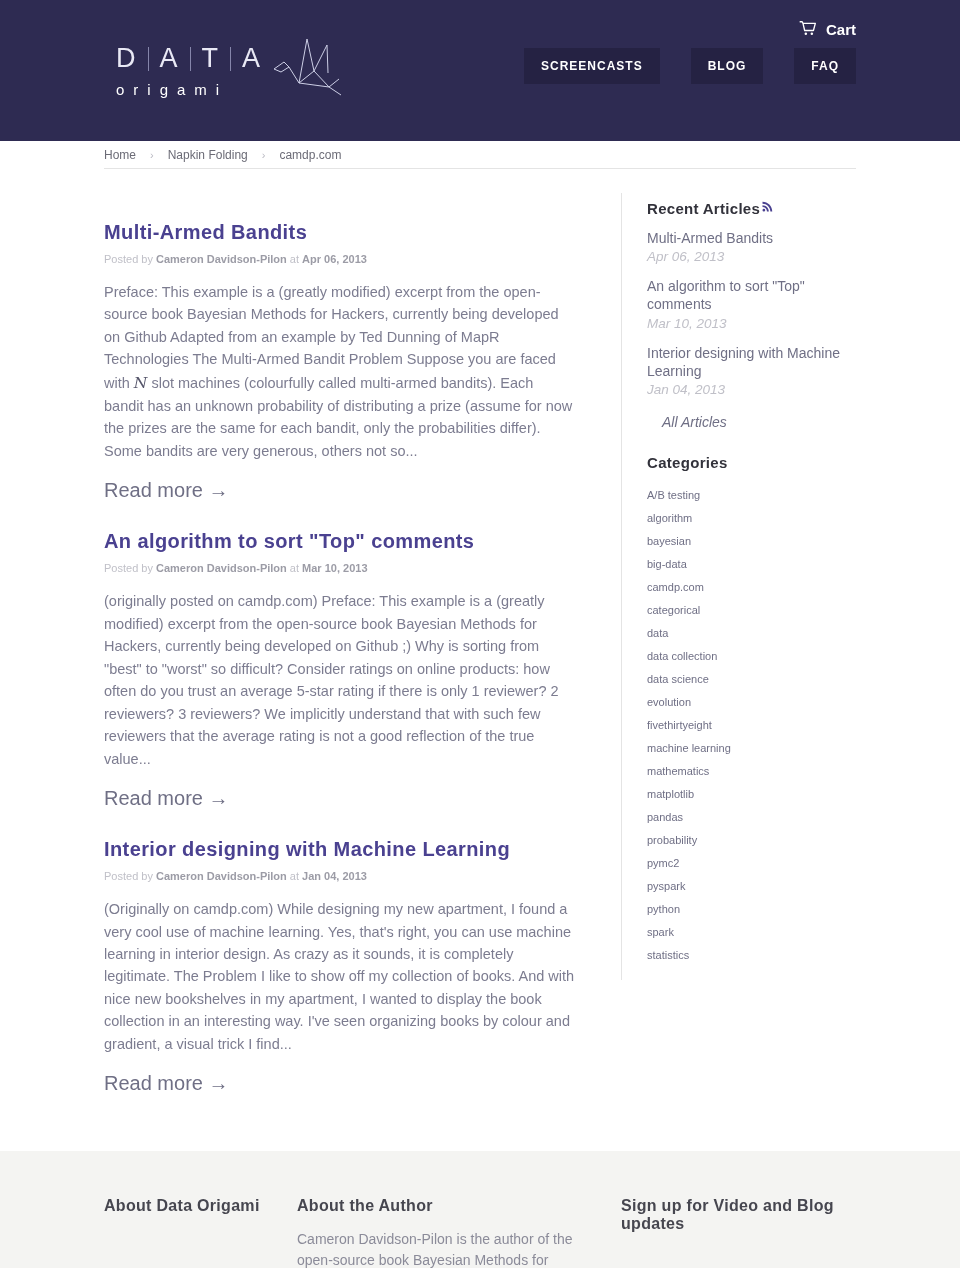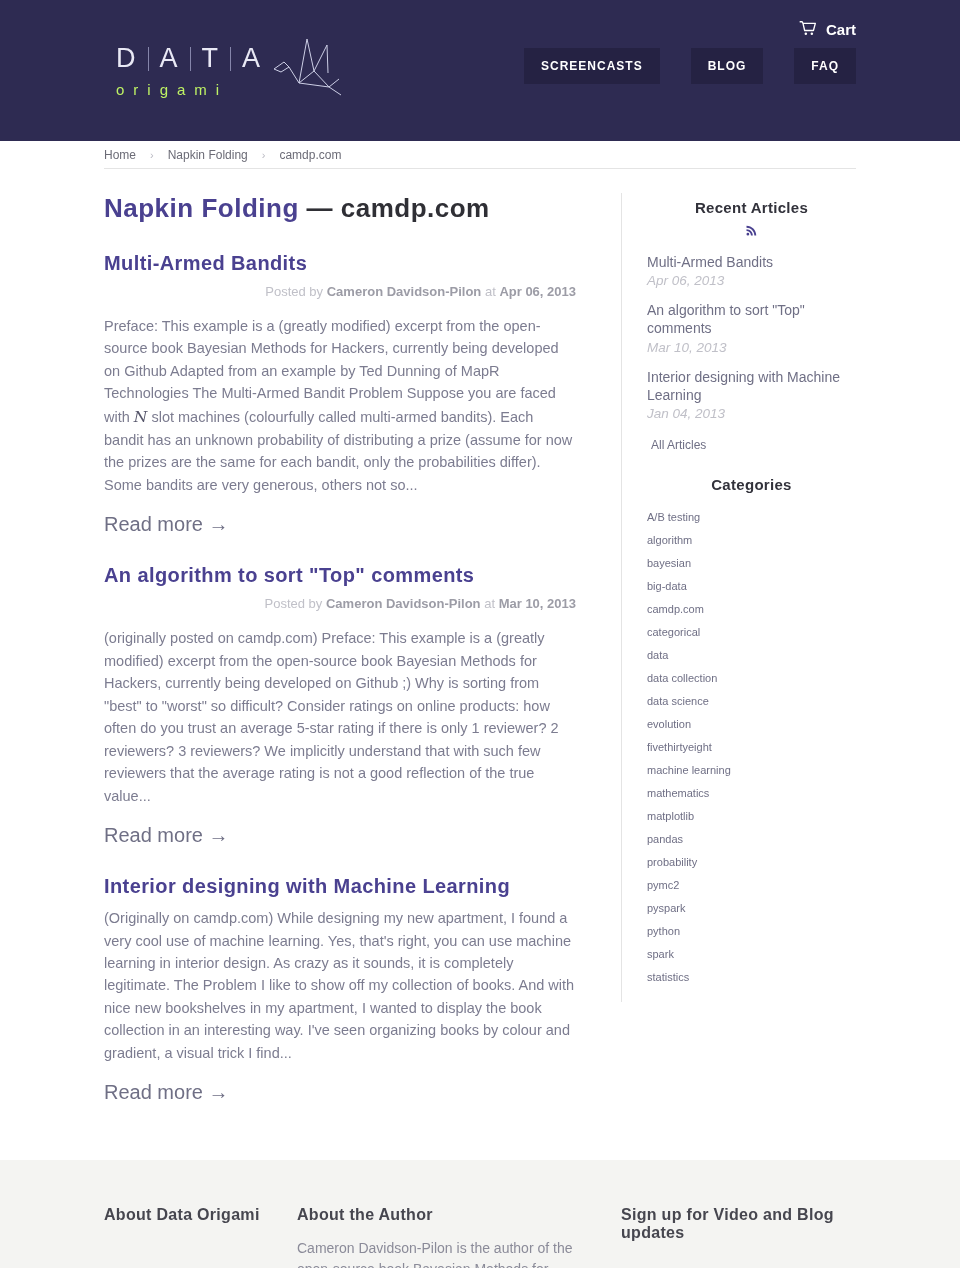--- a/index.html
+++ b/index.html
@@ -21,52 +21,52 @@
   }
   a{text-decoration:none;cursor:pointer;}
 
   
   .header{height:141px;background:var(--header-bg);}
   .header-inner{width:752px;margin:0 auto;height:100%;display:flex;justify-content:space-between;align-items:center;}
   .logo{display:flex;align-items:center;margin-left:12px;}
   .logo-word{display:flex;align-items:center;gap:11px;}
   .logo-letter{color:#e9e9f5;font-size:27px;font-weight:400;letter-spacing:1px;}
   .logo-bar{width:1px;height:24px;background:#8585aa;}
-  .logo-sub{color:#bef264;font-size:15px;letter-spacing:9px;margin-top:7px;}
+  .logo-sub{color:#ffffff;font-size:15px;letter-spacing:9px;margin-top:7px;}
   .crane{margin-left:10px;margin-top:-6px;}
   .header-right{display:flex;flex-direction:column;align-items:flex-end;height:100%;justify-content:flex-start;}
   .cart{display:flex;align-items:center;gap:8px;margin-top:18px;color:#fff;font-weight:bold;font-size:15px;}
   .nav-row{display:flex;gap:31px;margin-top:7px;}
   .nav-btn{display:block;background:var(--nav-btn-bg);color:#fff;font-size:12px;font-weight:bold;letter-spacing:1px;padding:11px 17px;}
 
   
   .crumb-wrap{width:752px;margin:0 auto;}
   .crumbs{display:flex;align-items:center;gap:14px;height:28px;border-bottom:1px solid var(--line);font-size:12px;color:#6b6b76;}
   .crumb-sep{color:#b9b9c2;font-size:11px;}
   .crumbs a{color:#6b6b76;}
 
   
   .main{width:752px;margin:0 auto;display:flex;align-items:flex-start;padding-top:24px;padding-bottom:56px;}
   .col-articles{width:472px;}
   .page-title{font-size:26px;font-weight:bold;color:#2f2f35;letter-spacing:.5px;margin-bottom:6px;}
   .page-title .accent{color:var(--accent);}
   .article h2{font-size:20px;font-weight:bold;color:var(--accent);letter-spacing:.4px;margin:28px 0 9px;}
-  .meta{font-size:13px;color:var(--meta-light);margin-bottom:16px;text-align:right;}
+  .meta{font-size:11px;color:var(--meta-light);margin-bottom:16px;}
   .meta b{color:var(--meta-bold);font-weight:bold;}
   .excerpt{font-size:14.5px;line-height:1.55;color:var(--body-gray);margin-bottom:17px;}
   .excerpt .math{font-family:"DejaVu Serif",serif;font-style:italic;font-size:15.5px;color:#55556a;}
   .read-more{font-size:20px;color:#6f6f85;display:inline-block;}
 
   
   .sidebar{margin-left:auto;width:235px;border-left:1px solid var(--line);padding-left:25px;padding-bottom:14px;}
-  .side-heading{font-size:15px;font-weight:bold;color:#32323b;letter-spacing:.3px;display:flex;align-items:center;gap:7px;margin:6px 0 12px;flex-direction:column;}
+  .side-heading{font-size:15px;font-weight:bold;color:#32323b;letter-spacing:.3px;display:flex;align-items:center;margin:6px 0 12px;}
   .recent-item{margin-bottom:13px;}
   .recent-title{display:block;font-size:14px;line-height:1.3;color:var(--side-link);}
   .recent-date{font-size:13.5px;font-style:italic;color:var(--meta-light);margin-top:2px;}
-  .all-articles{display:inline-block;font-size:12px;color:var(--side-link);margin:4px 4px 18px;}
+  .all-articles{display:inline-block;font-size:14px;font-style:italic;color:var(--side-link);margin:4px 15px 18px;}
   .cat-list{list-style:none;}
   .cat-list li{line-height:21px;}
   .cat-list a{font-size:11px;color:var(--side-link);}
 
   
   .footer{background:var(--footer-bg);}
   .footer-inner{width:752px;margin:0 auto;padding-top:46px;}
   .footer-cols{display:flex;}
   .fcol-1{width:193px;}
   .fcol-2{width:324px;padding-right:40px;}
@@ -131,21 +131,20 @@
     <a>Home</a>
     <span class="crumb-sep">›</span>
     <a>Napkin Folding</a>
     <span class="crumb-sep">›</span>
     <a>camdp.com</a>
   </div>
 </div>
 
 <div class="main">
   <div class="col-articles">
-    <h1 class="page-title"><span class="accent">Napkin Folding</span><span> — camdp.com</span></h1>
 
     <div class="article">
       <h2><a style="color:inherit">Multi-Armed Bandits</a></h2>
       <div class="meta">
         <span>Posted by</span> <b>Cameron Davidson-Pilon</b> <span>at</span> <b>Apr 06, 2013</b>
       </div>
       <p class="excerpt"><span>Preface: This example is a (greatly modified) excerpt from the open-source book Bayesian Methods for Hackers, currently being developed on Github Adapted from an example by Ted Dunning of MapR Technologies The Multi-Armed Bandit Problem Suppose you are faced with </span><em class="math">N</em><span> slot machines (colourfully called multi-armed bandits). Each bandit has an unknown probability of distributing a prize (assume for now the prizes are the same for each bandit, only the probabilities differ). Some bandits are very generous, others not so...</span></p>
       <a class="read-more">Read more →</a>
     </div>
 
@@ -153,20 +152,23 @@
       <h2><a style="color:inherit">An algorithm to sort "Top" comments</a></h2>
       <div class="meta">
         <span>Posted by</span> <b>Cameron Davidson-Pilon</b> <span>at</span> <b>Mar 10, 2013</b>
       </div>
       <p class="excerpt">(originally posted on camdp.com) Preface: This example is a (greatly modified) excerpt from the open-source book Bayesian Methods for Hackers, currently being developed on Github ;) Why is sorting from "best" to "worst" so difficult? Consider ratings on online products: how often do you trust an average 5-star rating if there is only 1 reviewer? 2 reviewers? 3 reviewers? We implicitly understand that with such few reviewers that the average rating is not a good reflection of the true value...</p>
       <a class="read-more">Read more →</a>
     </div>
 
     <div class="article">
       <h2><a style="color:inherit">Interior designing with Machine Learning</a></h2>
+      <div class="meta">
+        <span>Posted by</span> <b>Cameron Davidson-Pilon</b> <span>at</span> <b>Jan 04, 2013</b>
+      </div>
       <p class="excerpt">(Originally on camdp.com) While designing my new apartment, I found a very cool use of machine learning. Yes, that's right, you can use machine learning in interior design. As crazy as it sounds, it is completely legitimate. The Problem I like to show off my collection of books. And with nice new bookshelves in my apartment, I wanted to display the book collection in an interesting way. I've seen organizing books by colour and gradient, a visual trick I find...</p>
       <a class="read-more">Read more →</a>
     </div>
   </div>
 
   <div class="sidebar">
     <div class="side-heading">
       <span>Recent Articles</span>
       <a>
         <svg viewBox="0 0 24 24" width="15" height="15" fill="#4a4190">

